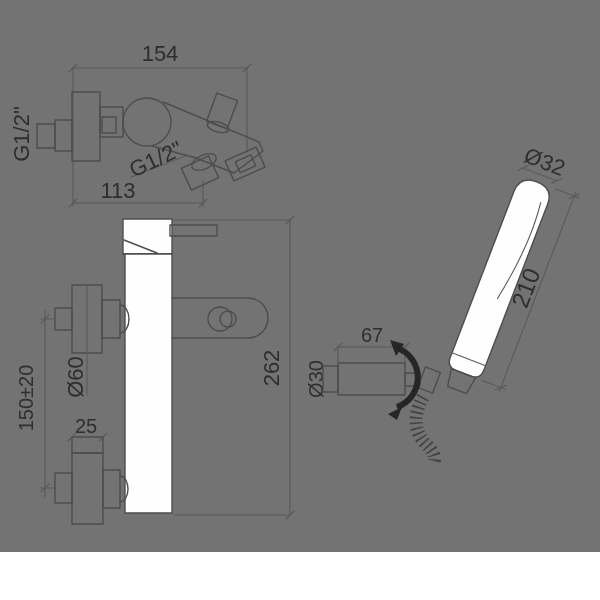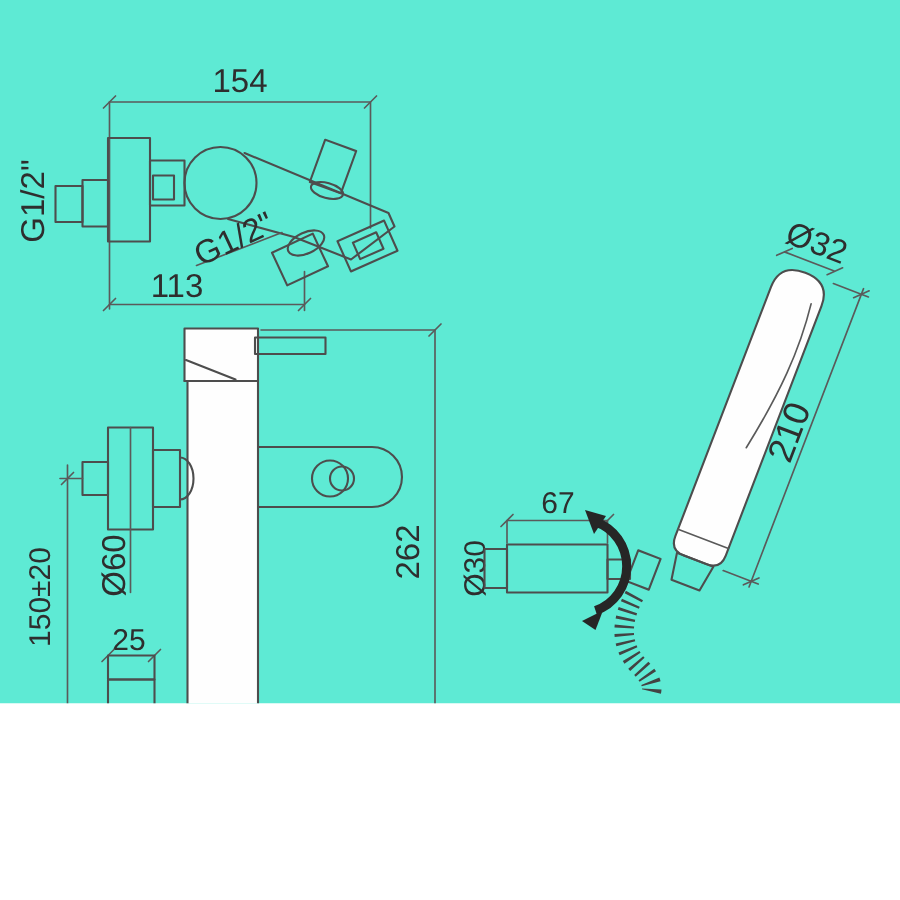--- a/index.html
+++ b/index.html
@@ -1,17 +1,17 @@
 <!DOCTYPE html>
 <html><head>
 <meta charset="utf-8">
 <style>
   html,body{margin:0;padding:0;background:#fff;}
   .canvas{
-    position:relative;width:600px;height:469px;background:#5eead4;overflow:hidden;
+    position:relative;width:600px;height:552px;background:#737373;overflow:hidden;
     font-family:"Liberation Sans", sans-serif;
   }
   svg{position:absolute;left:0;top:0;}
   .ln{stroke:#4d4d4d;stroke-width:1.4;fill:none;stroke-linecap:round;stroke-linejoin:round;}
   .ln-thin{stroke:#5a5a5a;stroke-width:1.1;fill:none;stroke-linecap:round;}
   .fillw{fill:#fefefe;}
   text{fill:#2e2e2e;font-family:"Liberation Sans", sans-serif;font-size:22px;}
   .t20{font-size:20px;}
   .t24{font-size:24px;}
   .arrow{fill:#262626;stroke:none;}

